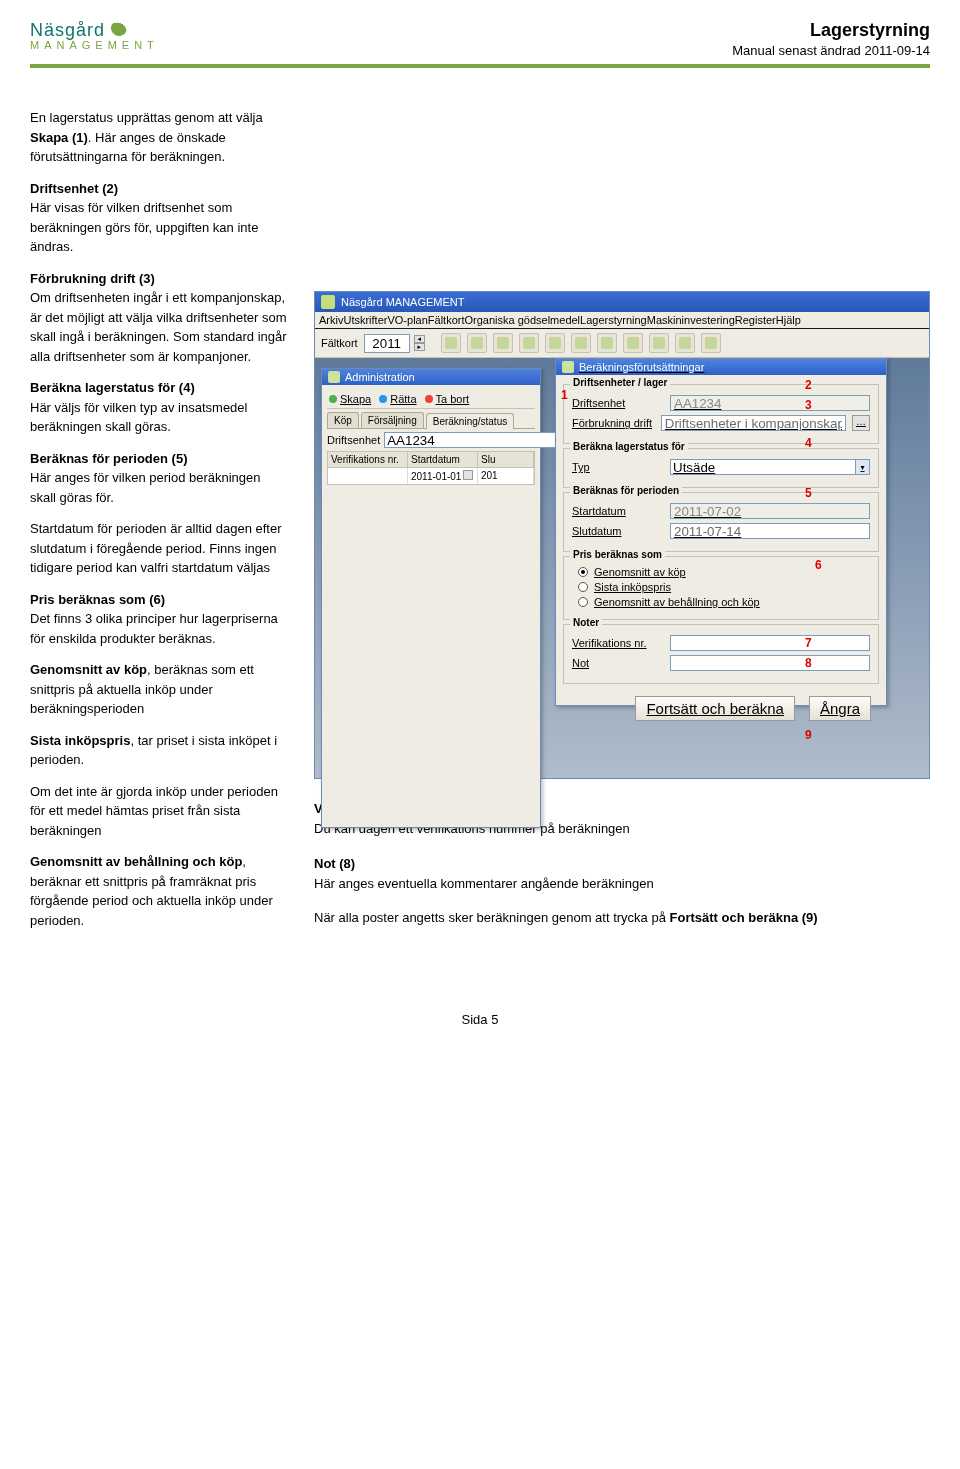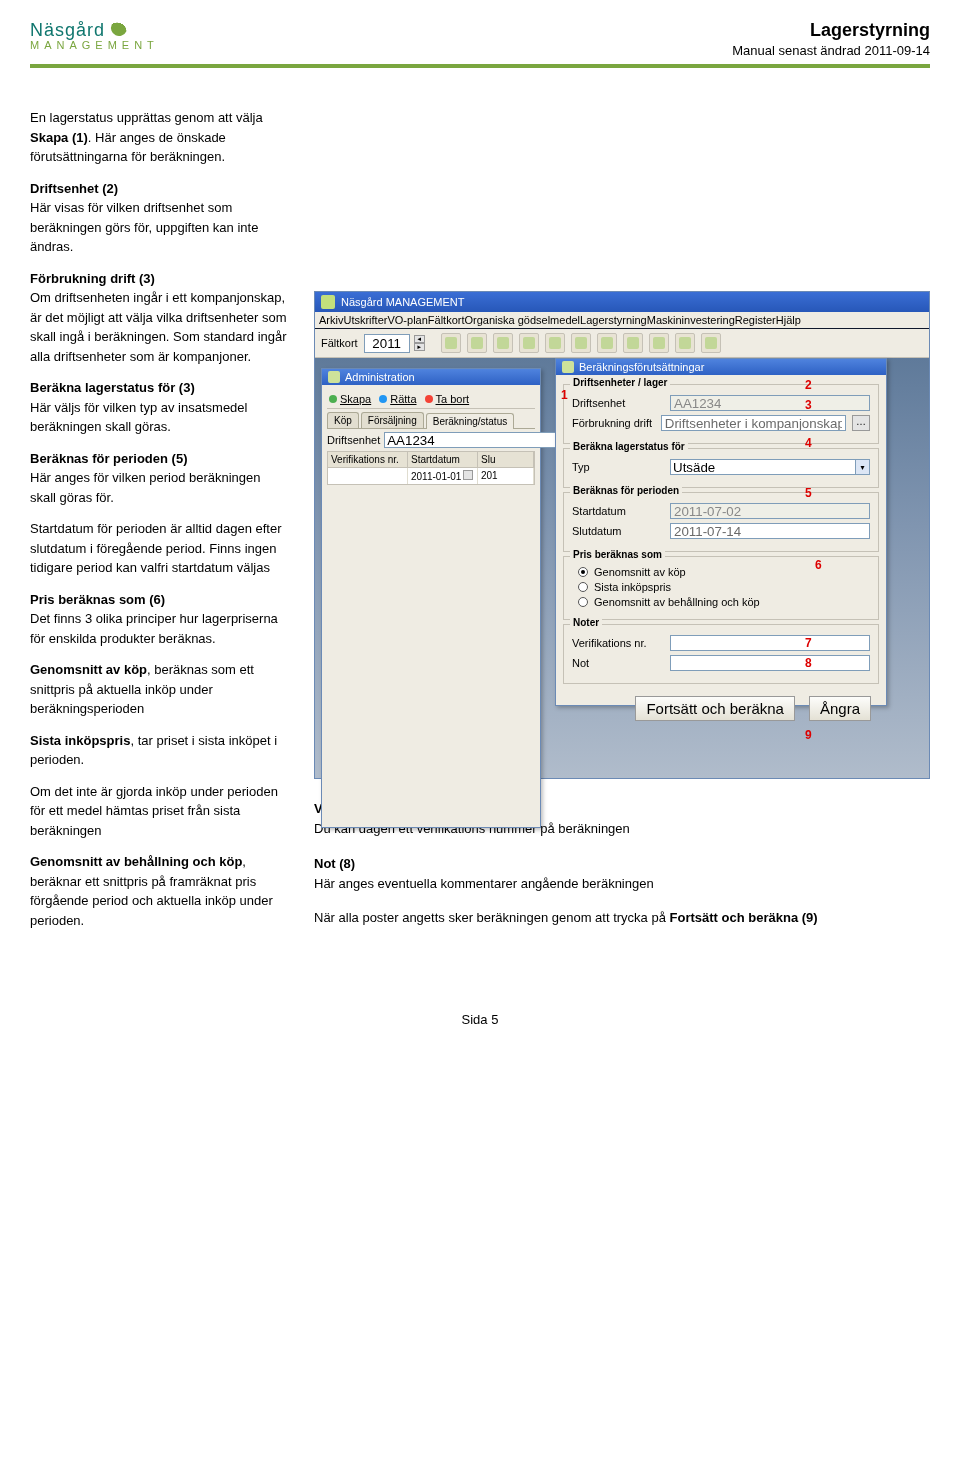--- a/index.html
+++ b/index.html
@@ -113,21 +113,21 @@
   .combo { flex:1; display:flex;}
   .combo input{ flex:1; border:1px solid #7f9db9; background:#fff; padding:1px 2px; height:16px;}
   .combo .dd{ width:14px; background:#dce6f5; border:1px solid #7f9db9; border-left:none; display:flex; align-items:center; justify-content:center; font-size:8px;}
   .grid-head{ display:flex; background:#e6e2d4; border:1px solid #c5c1b6; margin-top:2px;}
   .grid-head div{ padding:2px 3px; border-right:1px solid #c5c1b6; font-size:10px; background:#e6e2d4;}
   .grid-row{ display:flex; border:1px solid #c5c1b6; border-top:none; background:#fff;}
   .grid-row div{ padding:2px 3px; border-right:1px solid #e0ddd0; font-size:10px;}
   .grid-row .cal{ width:10px; height:10px; background:#e4e4e4; border:1px solid #999; display:inline-block; margin-left:2px;}
 
   
-  .settings-win { top:0px; left:240px; width:332px; height:348px; }
+  .settings-win { top:0px; left:240px; width:332px; height:348px;text-decoration:underline; }
   .group { border:1px solid #c5c1b6; margin:4px 2px; padding:6px 8px 8px 8px; position:relative;}
   .group .g-title{ position:absolute; top:-8px; left:6px; background:#efece3; padding:0 3px; font-weight:bold; font-size:10px;}
   .srow{ display:flex; align-items:center; margin:4px 0; gap:6px;}
   .srow label{ width:92px;}
   .txt{ flex:1; border:1px solid #7f9db9; background:#fff; padding:1px 3px; height:16px; color:#6a6a6a;}
   .txt.ro{ background:#efefe7; color:#888;}
   .ellip{ width:20px; height:16px; border:1px solid #999; background:#e4e4e4; text-align:center; line-height:12px; font-size:10px;}
   .radio-row{ display:flex; align-items:center; gap:6px; margin:3px 0 3px 6px;}
   .radio-dot{ width:10px;height:10px;border:1px solid #555;border-radius:50%;background:#fff;display:inline-block;position:relative;}
   .radio-dot.sel::after{content:"";position:absolute;inset:2px;background:#000;border-radius:50%;}
@@ -162,21 +162,21 @@
 <div class="columns">
 
   <div class="left-col">
     <p>
       <span>En lagerstatus upprättas genom att välja </span><span class="b">Skapa (1)</span><span>. Här anges de önskade förutsättningarna för beräkningen.</span>
     </p>
     <p><span class="b">Driftsenhet (2)</span><br>
        <span>Här visas för vilken driftsenhet som beräkningen görs för, uppgiften kan inte ändras.</span></p>
     <p><span class="b">Förbrukning drift (3)</span><br>
        <span>Om driftsenheten ingår i ett kompanjonskap, är det möjligt att välja vilka driftsenheter som skall ingå i beräkningen. Som standard ingår alla driftsenheter som är kompanjoner.</span></p>
-    <p><span class="b">Beräkna lagerstatus för (3)</span><br>
+    <p><span class="b">Beräkna lagerstatus för (4)</span><br>
        <span>Här väljs för vilken typ av insatsmedel beräkningen skall göras.</span></p>
     <p><span class="b">Beräknas för perioden (5)</span><br>
        <span>Här anges för vilken period beräkningen skall göras för.</span></p>
     <p><span>Startdatum för perioden är alltid dagen efter slutdatum i föregående period. Finns ingen tidigare period kan valfri startdatum väljas</span></p>
     <p><span class="b">Pris beräknas som (6)</span><br>
        <span>Det finns 3 olika principer hur lagerpriserna för enskilda produkter beräknas.</span></p>
     <p><span class="b">Genomsnitt av köp</span><span>, beräknas som ett snittpris på aktuella inköp under beräkningsperioden</span></p>
     <p><span class="b">Sista inköpspris</span><span>, tar priset i sista inköpet i perioden.</span></p>
     <p><span>Om det inte är gjorda inköp under perioden för ett medel hämtas priset från sista beräkningen</span></p>
     <p><span class="b">Genomsnitt av behållning och köp</span><span>, beräknar ett snittpris på framräknat pris förgående period och aktuella inköp under perioden.</span></p>

